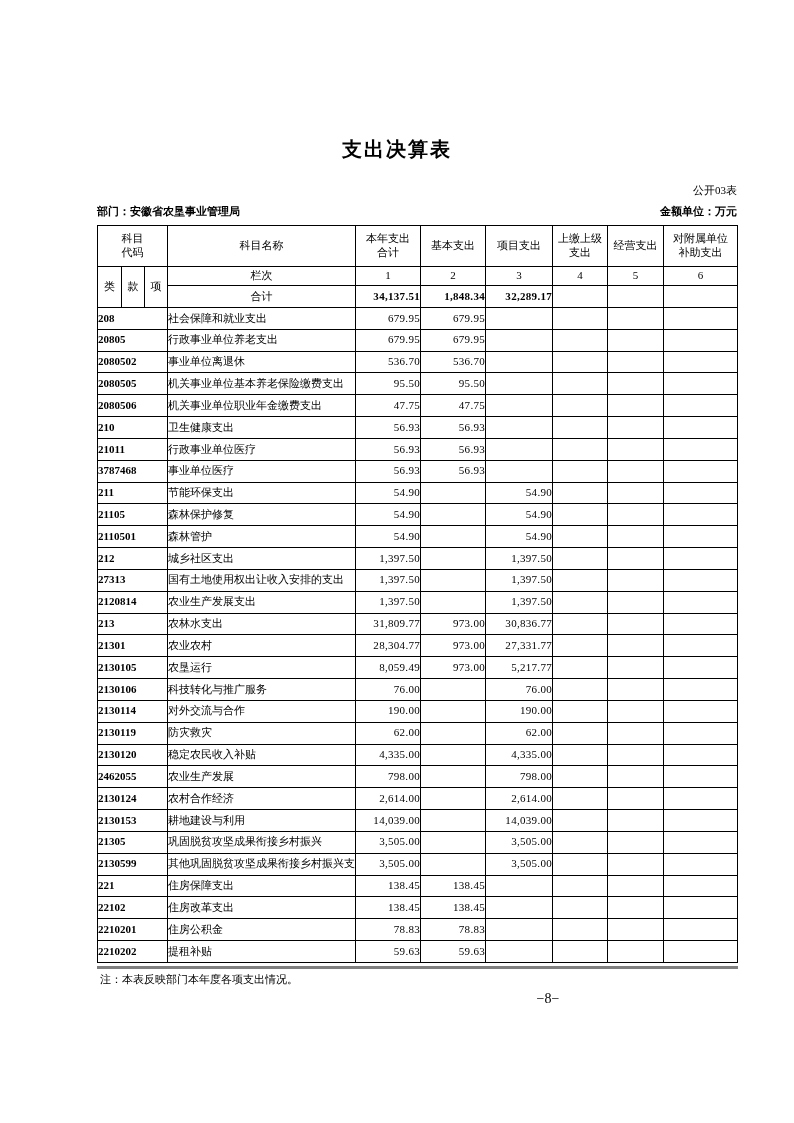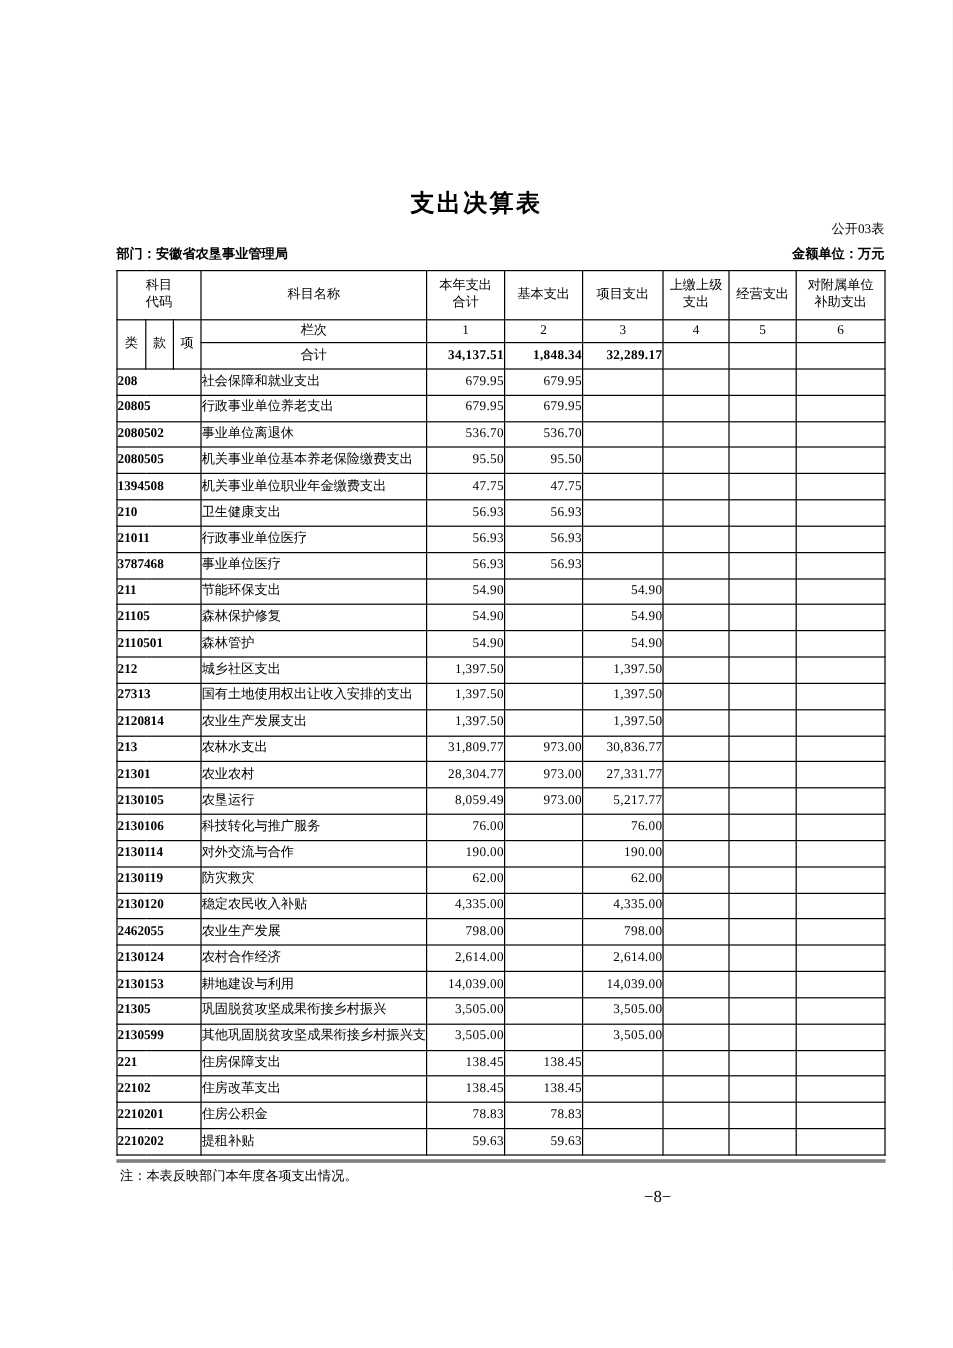--- a/index.html
+++ b/index.html
@@ -1,21 +1,21 @@
 <!DOCTYPE html>
 <html><head>
 <meta charset="utf-8">
 <style>
   html,body{margin:0;padding:0;background:#e8e8e8;}
   .page{
     position:relative;width:794px;height:1123px;background:#ffffff;
     font-family:"Liberation Serif","DejaVu Serif",serif;color:#000;overflow:hidden;margin:0 auto;
   }
   .title{
-    position:absolute;top:156px;left:0;width:100%;text-align:center;
+    position:absolute;top:136px;left:0;width:100%;text-align:center;
     font-size:20px;font-weight:bold;letter-spacing:2px;
   }
   .form-label{
     position:absolute;top:183px;left:97px;width:640px;text-align:right;font-size:11px;font-family:Liberation Serif, serif;
   }
   .meta-row{
     position:absolute;top:204px;left:97px;width:640px;
     display:flex;justify-content:space-between;font-size:11px;font-weight:bold;
   }
   table.fin{
@@ -144,21 +144,21 @@
           <td colspan="3" class="code">2080505</td>
           <td class="name">机关事业单位基本养老保险缴费支出</td>
           <td class="num">95.50</td>
           <td class="num">95.50</td>
           <td class="num"></td>
           <td class="num"></td>
           <td class="num"></td>
           <td class="num"></td>
         </tr>
         <tr class="datarow">
-          <td colspan="3" class="code">1394508</td>
+          <td colspan="3" class="code">2080506</td>
           <td class="name">机关事业单位职业年金缴费支出</td>
           <td class="num">47.75</td>
           <td class="num">47.75</td>
           <td class="num"></td>
           <td class="num"></td>
           <td class="num"></td>
           <td class="num"></td>
         </tr>
         <tr class="datarow">
           <td colspan="3" class="code">210</td>

